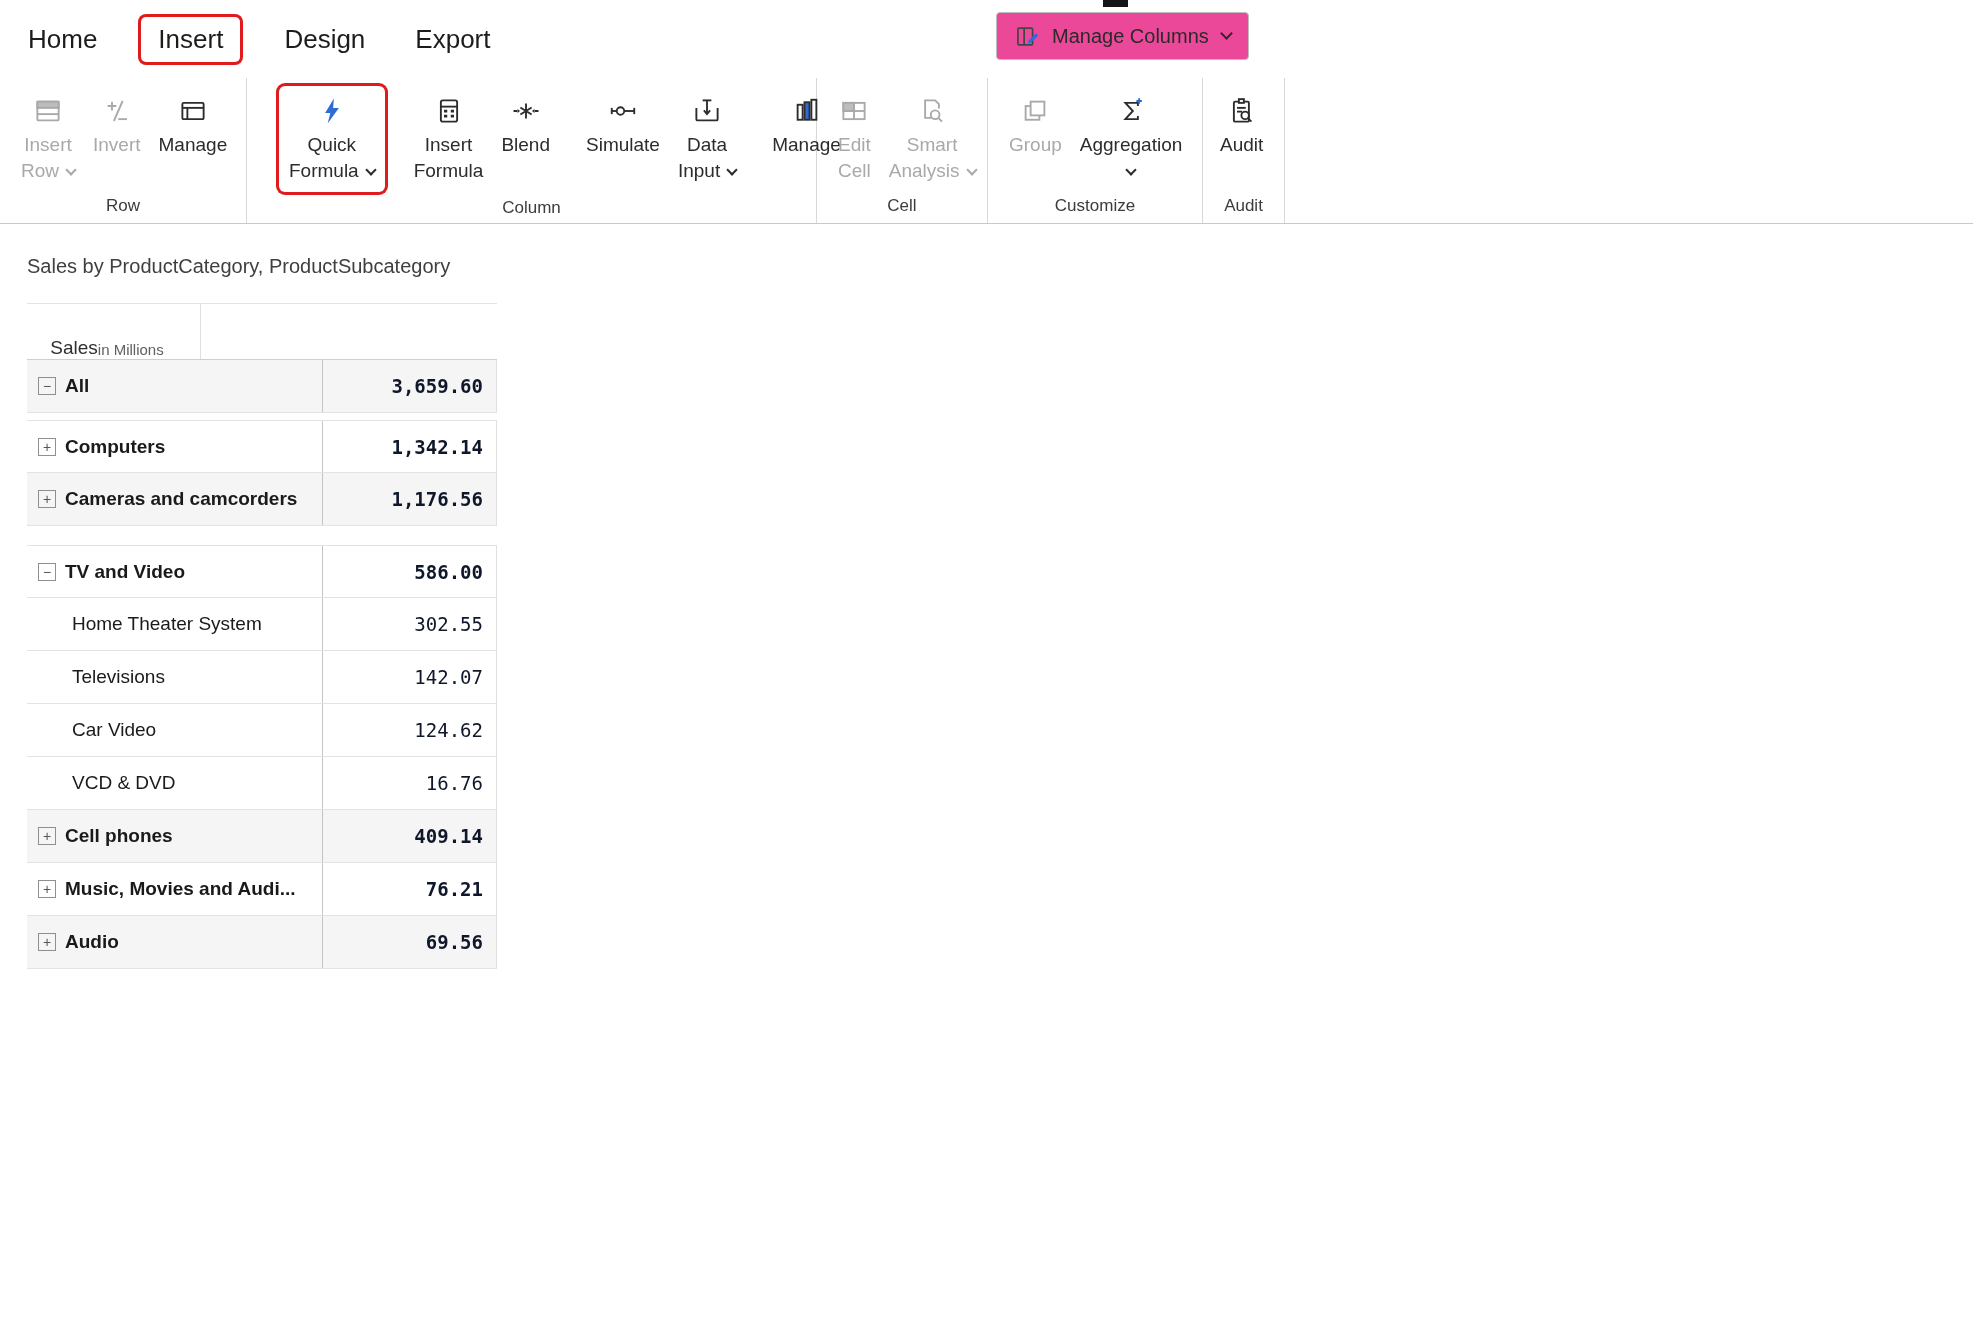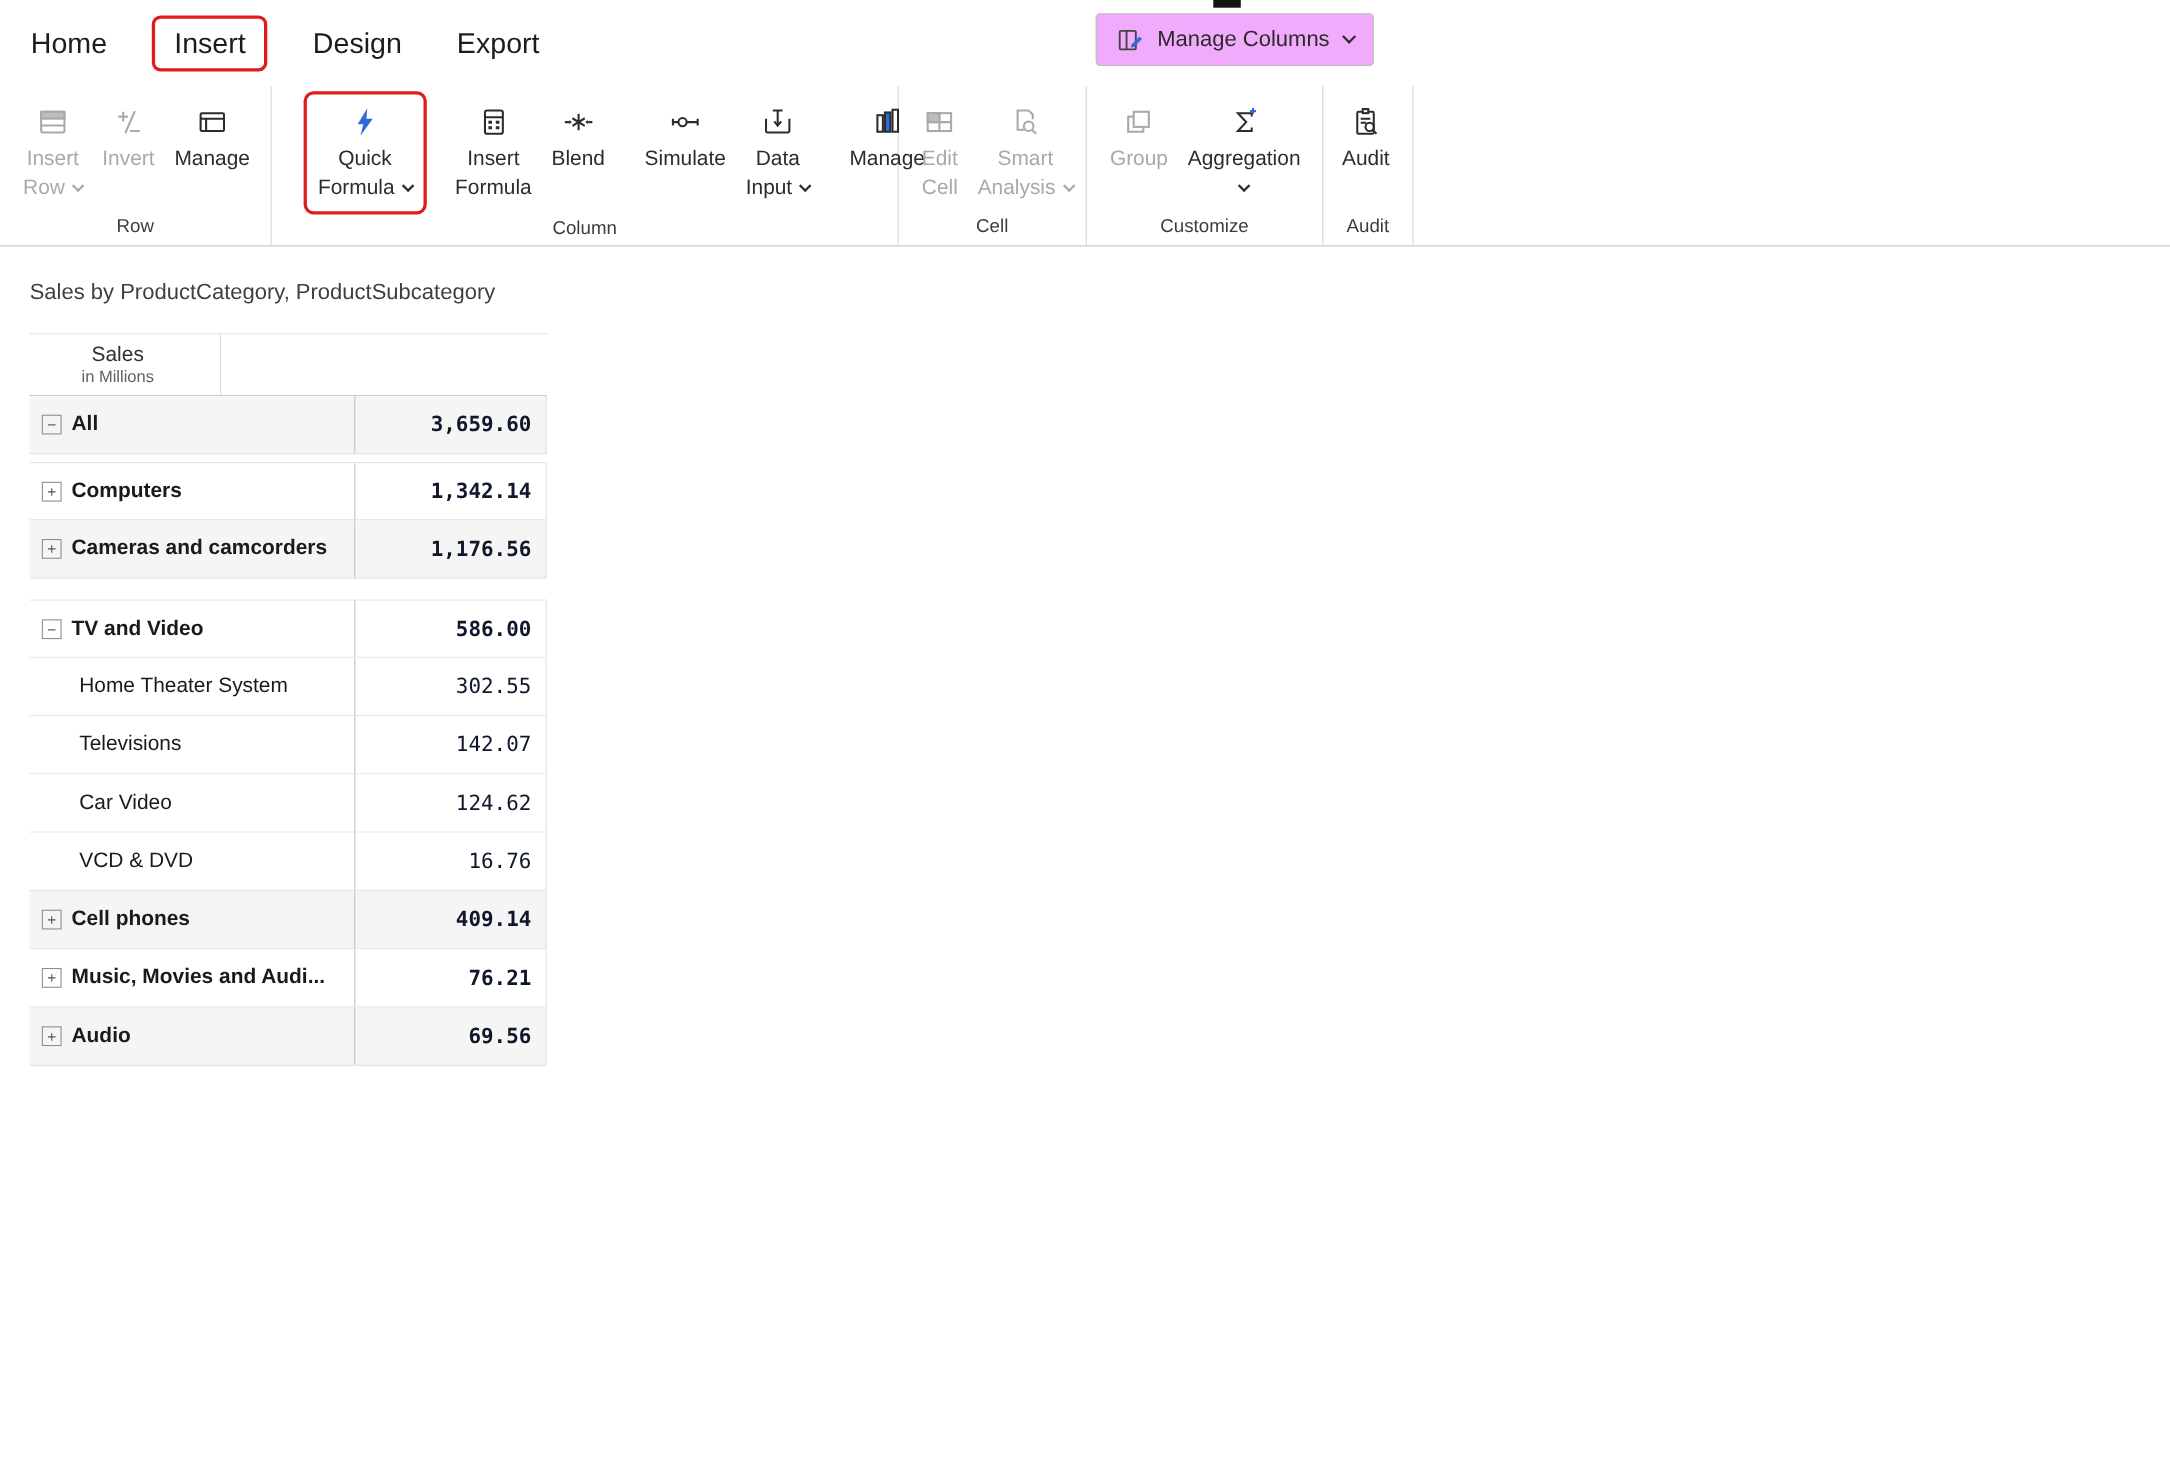--- a/index.html
+++ b/index.html
@@ -13,21 +13,21 @@
           font-family:"Liberation Sans",sans-serif;color:#1f1f1f}
 
   
   .artifact{position:absolute;left:1103px;top:0;width:25px;height:7px;background:#151515}
 
   
   .tabbar{position:relative;height:78px;display:flex;align-items:center;padding-left:22px;gap:38px}
   .tab{font-size:26px;color:#1c1c1c;padding:4px 6px;cursor:default}
   .tab.active{padding:7px 17px;border-radius:5px;box-shadow:0 0 0 3px var(--red)}
   .mc-btn{position:absolute;left:996px;top:12px;height:48px;display:flex;align-items:center;gap:11px;
-          padding:0 17px;border:1px solid #bdbdbd;border-radius:4px;background:#f0abfc;
+          padding:0 17px;border:1px solid #bdbdbd;border-radius:4px;background:#ec4899;
           font-size:20px;color:#2a2a2a;cursor:default}
   .mc-btn svg{width:27px;height:27px}
 
   
   .ribbon{display:flex;align-items:stretch;height:146px;border-bottom:1px solid #c9c9c9}
   .rgroup{display:flex;flex-direction:column;border-right:1px solid #d8d8d8}
   .g-row{width:247px}.g-col{width:570px}.g-cell{width:171px}.g-cust{width:215px}.g-audit{width:82px}
   .rfill{flex:1;border-right:none}
   .btns{flex:1;display:flex;align-items:flex-start;padding:8px 4px 0 12px}
   .glabel{height:34px;display:flex;align-items:center;justify-content:center;
@@ -51,21 +51,21 @@
   .title{margin:31px 0 0 27px;font-size:20px;color:#3f3f3f}
 
   .table{margin:25px 0 0 27px;width:470px}
   .trow{display:flex;height:53px;border-bottom:1px solid #e3e3e3;background:#fff}
   .trow.shade{background:var(--shade)}
   .trow.head{height:57px;border-top:1px solid #e3e3e3;border-bottom:1px solid #cfcfcf;background:#fff}
   .c1{width:296px;display:flex;align-items:center;border-right:1px solid #c4c4c4;padding-left:11px}
   .c2{width:174px;display:flex;align-items:center;justify-content:flex-end;padding-right:13px;
       border-right:1px solid #e0e0e0}
   .head .c1{padding-left:33px;font-size:19px;color:#333}
-  .head .c2{flex-direction:column;justify-content:center;align-items:center}
+  .head .c2{flex-direction:row;justify-content:center;align-items:flex-end}
   .h1{font-size:19px;color:#2f2f2f;line-height:22px}
   .h2{font-size:15px;color:#5f5f5f;line-height:18px}
   .toggle{width:18px;height:18px;border:1px solid #8f8f8f;display:flex;align-items:center;
           justify-content:center;font-size:14px;color:#555;margin-right:9px;flex:0 0 auto;line-height:1}
   .rlabel{font-size:19px;color:#1a1a1a;white-space:nowrap}
   .cat .rlabel{font-weight:700}
   .sub .c1{padding-left:45px}
   .val{font-family:"DejaVu Sans Mono",monospace;font-size:19px;color:#0f172a}
   .cat .val{font-weight:700}
   .gap-s{margin-top:7px;border-top:1px solid #e3e3e3}

